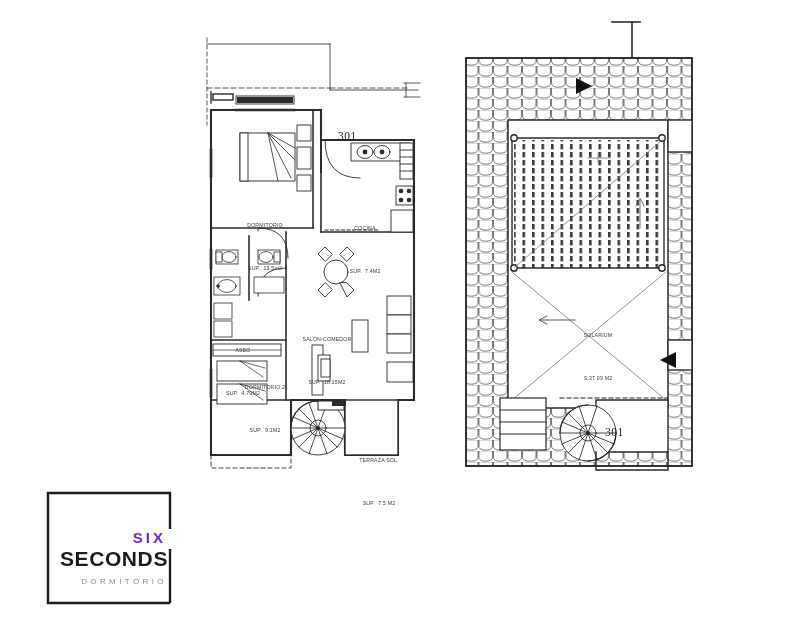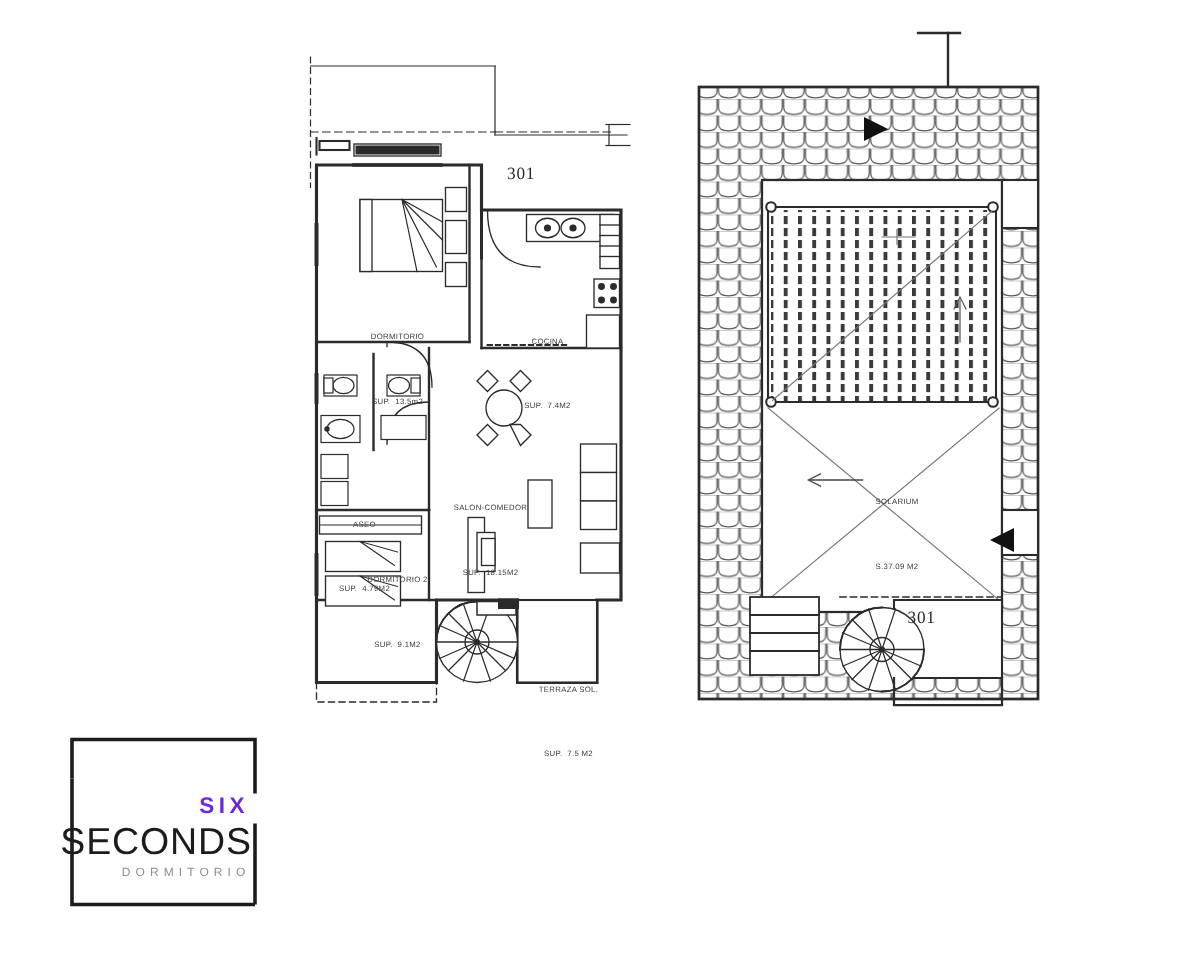--- a/index.html
+++ b/index.html
@@ -21,41 +21,42 @@
     letter-spacing:.2px;
   }
   .lbl .l1{display:block;font-size:5.2px;}
   .lbl .l2{display:block;font-size:5.2px;}
   .unit-no{
     position:absolute;
     font-family:"Liberation Serif",serif;
     font-size:11.5px;
     color:#2b2b2b;
     letter-spacing:.5px;
+    margin-top:20px;
   }
   
   #logo{
     position:absolute;
     left:44px;top:489px;
     width:130px;height:118px;
   }
   #logo .frame-svg{position:absolute;left:0;top:0;}
   #logo .txt{
     position:absolute;
     right:6px;
     font-family:"Liberation Sans",sans-serif;
     text-align:right;
   }
   #logo .six{
     top:40px;right:8px;
     font-size:15px;font-weight:700;color:#6d28d9;letter-spacing:3px;
   }
   #logo .seconds{
     top:58px;right:6px;
-    font-size:25px;font-weight:400;color:#1c1c1c;letter-spacing:.6px;
+    font-size:21px;font-weight:700;color:#1c1c1c;letter-spacing:.6px;
   }
   #logo .properties{
     top:88px;right:7px;
     font-size:8px;font-weight:400;color:#8e8e8e;letter-spacing:3.4px;
   }
 </style>
 </head>
 <body>
 
 <div id="stage">

